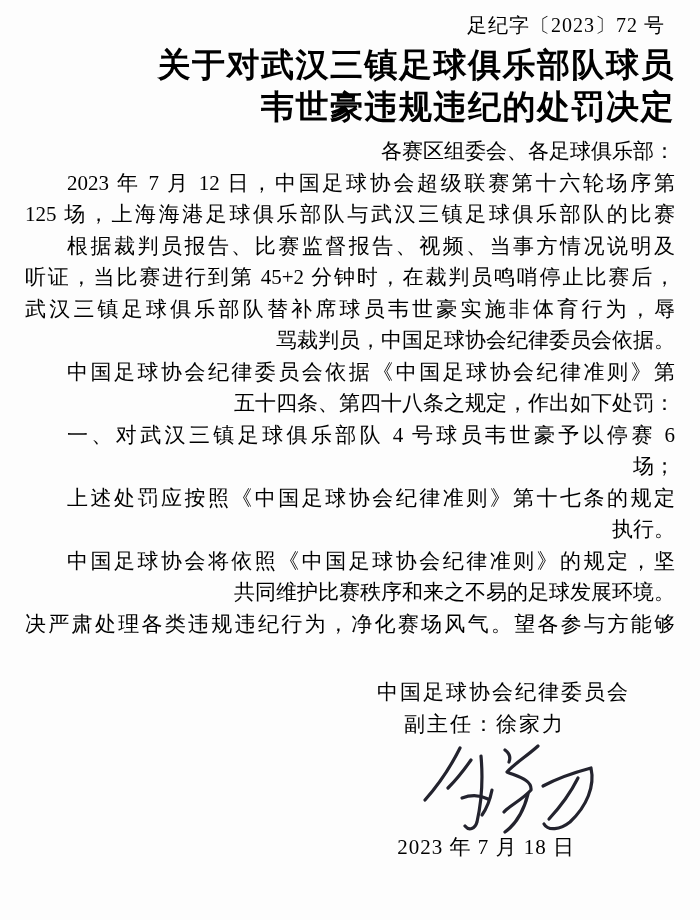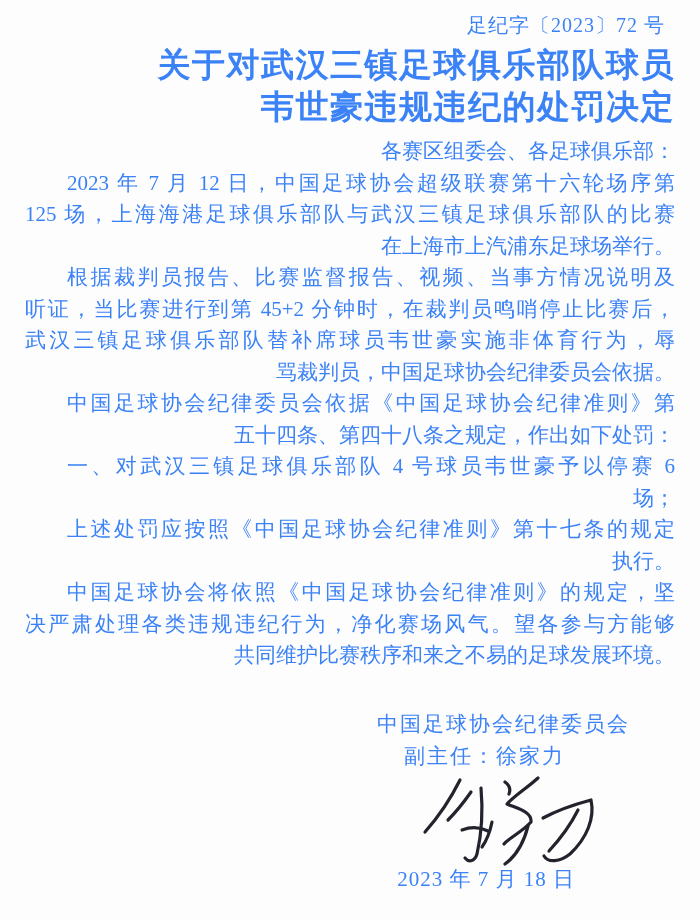--- a/index.html
+++ b/index.html
@@ -3,21 +3,21 @@
 <meta charset="utf-8">
 <style>
   * { margin: 0; padding: 0; box-sizing: border-box; }
   html, body { background: #ffffff; }
   .page {
     position: relative;
     width: 700px;
     height: 920px;
     margin: 0 auto;
     background: #fdfdfd;
-    color: #3b82f6;
+    color: #000000;
     font-family: "Liberation Serif", "DejaVu Serif", serif;
     padding: 10px 25px 0 25px;
     overflow: hidden;
   }
   .doc-number {
     font-size: 20px;
     line-height: 30px;
     text-align: right;
     padding-right: 10px;
     letter-spacing: 1px;
@@ -91,34 +91,33 @@
 
   <h1 class="title">
     <span class="t-line">关于对武汉三镇足球俱乐部队球员</span>
     <span class="t-line">韦世豪违规违纪的处罚决定</span>
   </h1>
 
   <div class="body">
     <div class="ln">各赛区组委会、各足球俱乐部：</div>
     <div class="ln jf ind">2023 年 7 月 12 日，中国足球协会超级联赛第十六轮场序第</div>
     <div class="ln jf">125 场，上海海港足球俱乐部队与武汉三镇足球俱乐部队的比赛</div>
-    <div class="ln">在上海市上汽浦东足球场举行。</div>
     <div class="ln jf ind">根据裁判员报告、比赛监督报告、视频、当事方情况说明及</div>
     <div class="ln jf">听证，当比赛进行到第 45+2 分钟时，在裁判员鸣哨停止比赛后，</div>
     <div class="ln jf">武汉三镇足球俱乐部队替补席球员韦世豪实施非体育行为，辱</div>
     <div class="ln">骂裁判员，中国足球协会纪律委员会依据。</div>
     <div class="ln jf ind">中国足球协会纪律委员会依据《中国足球协会纪律准则》第</div>
     <div class="ln">五十四条、第四十八条之规定，作出如下处罚：</div>
     <div class="ln jf ind">一、对武汉三镇足球俱乐部队 4 号球员韦世豪予以停赛 6</div>
     <div class="ln">场；</div>
     <div class="ln jf ind">上述处罚应按照《中国足球协会纪律准则》第十七条的规定</div>
     <div class="ln">执行。</div>
     <div class="ln jf ind">中国足球协会将依照《中国足球协会纪律准则》的规定，坚</div>
+    <div class="ln">共同维护比赛秩序和来之不易的足球发展环境。</div>
     <div class="ln jf">决严肃处理各类违规违纪行为，净化赛场风气。望各参与方能够</div>
-    <div class="ln">共同维护比赛秩序和来之不易的足球发展环境。</div>
   </div>
 
   <div class="signoff-org">中国足球协会纪律委员会</div>
   <div class="signoff-role">副主任：徐家力</div>
 
   <div class="sig-wrap">
     <svg width="195" height="96" viewBox="0 0 195 96" aria-hidden="true">
 
       <path class="sig-stroke" d="M52,8 C44,24 33,42 17,60"></path>
       <path class="sig-stroke" d="M63,20 C56,30 48,40 40,48"></path>

